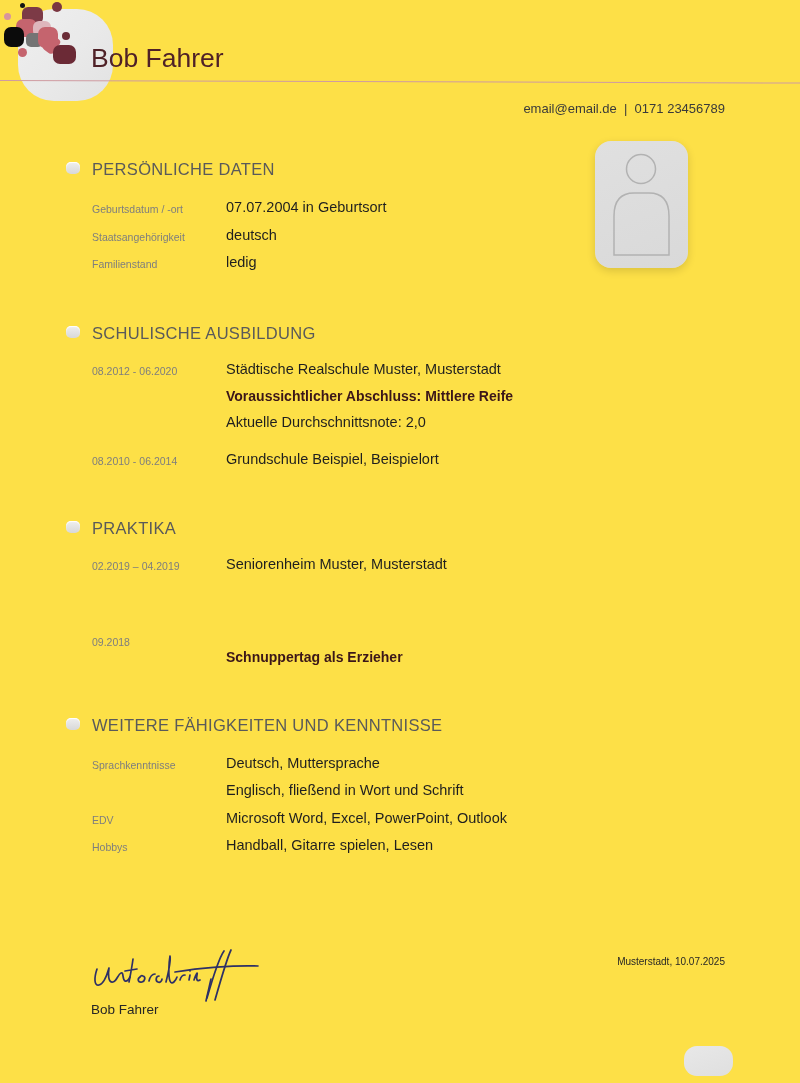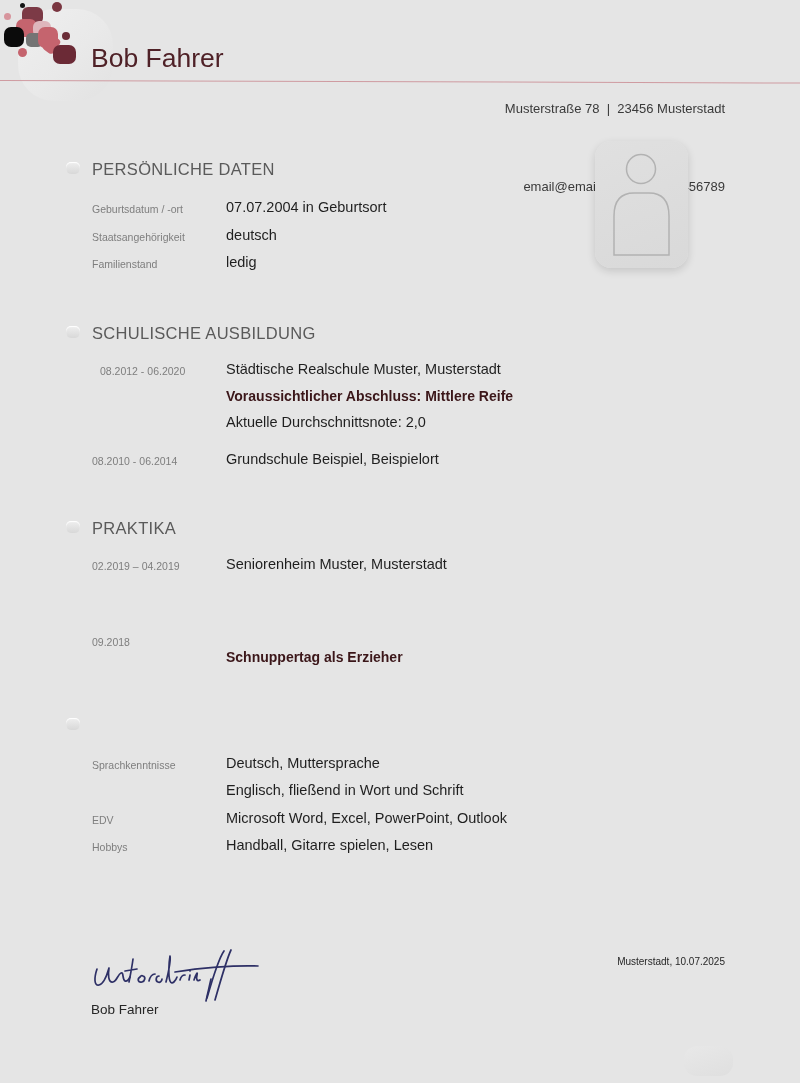--- a/index.html
+++ b/index.html
@@ -1,16 +1,16 @@
 <!DOCTYPE html>
 <html><head>
 <meta charset="utf-8">
 <style>
   html,body{margin:0;padding:0;background:#fff;}
-  .page{position:relative;width:800px;height:1083px;background:#e5e5e5;overflow:hidden;
+  .page{position:relative;width:800px;height:1083px;background:#fde047;overflow:hidden;
         font-family:"Liberation Sans","DejaVu Sans",sans-serif;}
 
   
   .logo{position:absolute;left:0;top:0;width:125px;height:110px;}
   .logo .blob{position:absolute;}
   .gray-squircle{left:18px;top:9px;width:95px;height:92px;border-radius:36px;
       background:linear-gradient(135deg,#efefef 0%,#e9e9e9 55%,#e2e2e2 100%);}
   .rose-line{position:absolute;left:0;top:80px;width:800px;height:1px;background:#cf9ba1;
       transform:rotate(0.18deg);transform-origin:0 0;}
   .brand-name{position:absolute;left:91px;top:45px;font-size:26.5px;color:#4f2127;line-height:1.05;}
@@ -59,21 +59,20 @@
     <div class="blob" style="left:62px;top:32px;width:8px;height:8px;border-radius:50%;background:#6b2d38;"></div>
     <div class="blob" style="left:18px;top:48px;width:9px;height:9px;border-radius:50%;background:#c5646e;"></div>
     <div class="blob" style="left:53px;top:45px;width:23px;height:19px;border-radius:7px;background:#6b2a36;"></div>
   </div>
 
   <div class="rose-line"></div>
 
   <div class="brand-name">Bob Fahrer</div>
 
   <div class="contact">
-    <div>Musterstraße 78  |  23456 Musterstadt</div>
     <div>email@email.de  |  0171 23456789</div>
   </div>
 
 
   <div class="photo">
     <svg width="93" height="127" viewBox="0 0 93 127">
       <circle cx="46" cy="28" r="14.5" fill="none" stroke="#b2b2b2" stroke-width="1.5"></circle>
       <path d="M19,114 L19,75 Q19,52 39,52 L54,52 Q74,52 74,75 L74,114 Z" fill="none" stroke="#b2b2b2" stroke-width="1.5"></path>
     </svg>
   </div>
@@ -82,35 +81,36 @@
   <div class="sec-h" style="top:160px;">PERSÖNLICHE DATEN</div>
   <span class="lbl" style="top:203px;">Geburtsdatum / -ort</span>
   <span class="val" style="top:199px;">07.07.2004 in Geburtsort</span>
   <span class="lbl" style="top:231px;">Staatsangehörigkeit</span>
   <span class="val" style="top:227px;">deutsch</span>
   <span class="lbl" style="top:258px;">Familienstand</span>
   <span class="val" style="top:254px;">ledig</span>
 
   <div class="bullet" style="left:66px;top:326px;"></div>
   <div class="sec-h" style="top:324px;">SCHULISCHE AUSBILDUNG</div>
-  <span class="date" style="top:365px;margin-left:8px;">08.2012 - 06.2020</span>
+  <span class="date" style="top:365px;">08.2012 - 06.2020</span>
   <span class="val" style="top:361px;">Städtische Realschule Muster, Musterstadt</span>
   <span class="val red" style="top:388px;">Voraussichtlicher Abschluss: Mittlere Reife</span>
   <span class="val" style="top:414px;">Aktuelle Durchschnittsnote: 2,0</span>
   <span class="date" style="top:455px;">08.2010 - 06.2014</span>
   <span class="val" style="top:451px;">Grundschule Beispiel, Beispielort</span>
 
   <div class="bullet" style="left:66px;top:521px;"></div>
   <div class="sec-h" style="top:519px;">PRAKTIKA</div>
   <span class="date" style="top:560px;">02.2019 – 04.2019</span>
   <span class="val" style="top:556px;">Seniorenheim Muster, Musterstadt</span>
   <span class="date" style="top:636px;">09.2018</span>
   <span class="val red" style="top:649px;">Schnuppertag als Erzieher</span>
 
   <div class="bullet" style="left:66px;top:718px;"></div>
+  <div class="sec-h" style="top:716px;">WEITERE FÄHIGKEITEN UND KENNTNISSE</div>
   <span class="lbl" style="top:759px;">Sprachkenntnisse</span>
   <span class="val" style="top:755px;">Deutsch, Muttersprache</span>
   <span class="val" style="top:782px;">Englisch, fließend in Wort und Schrift</span>
   <span class="lbl" style="top:814px;">EDV</span>
   <span class="val" style="top:810px;">Microsoft Word, Excel, PowerPoint, Outlook</span>
   <span class="lbl" style="top:841px;">Hobbys</span>
   <span class="val" style="top:837px;">Handball, Gitarre spielen, Lesen</span>
 
   <div class="place-date">Musterstadt, 10.07.2025</div>
 

